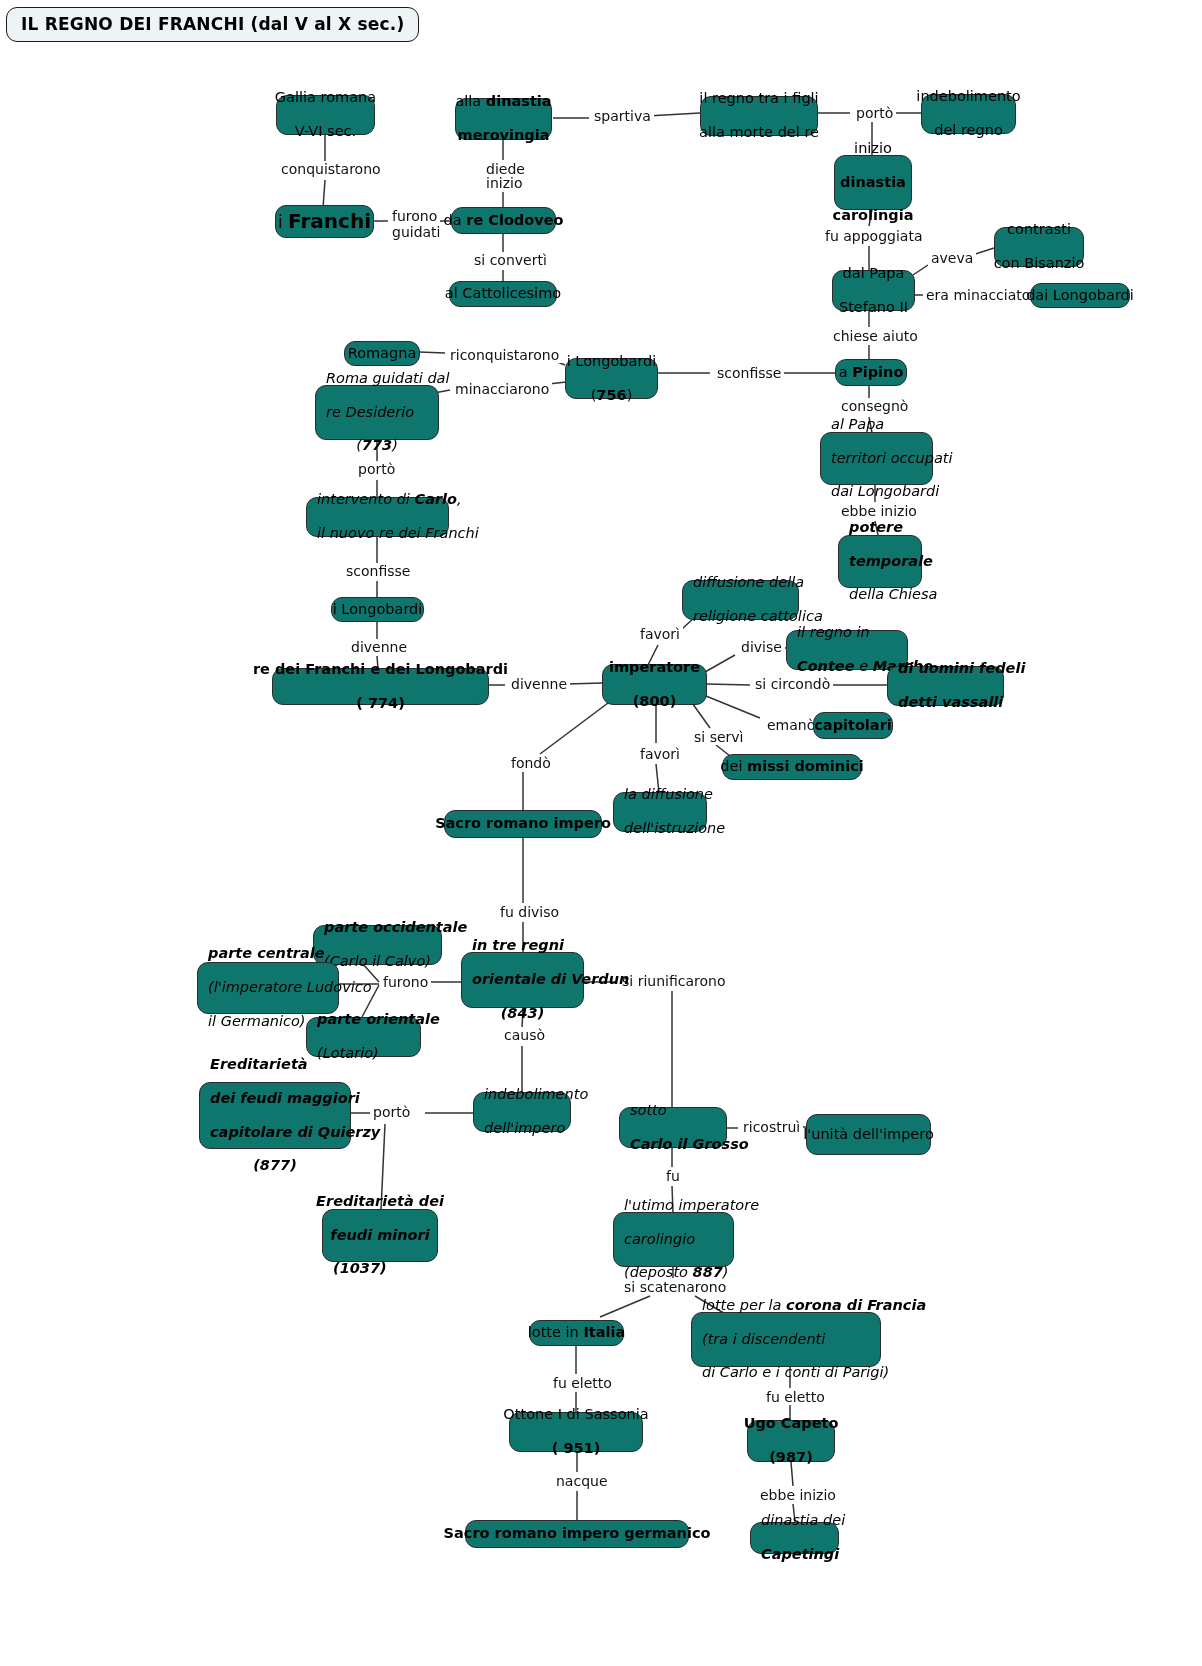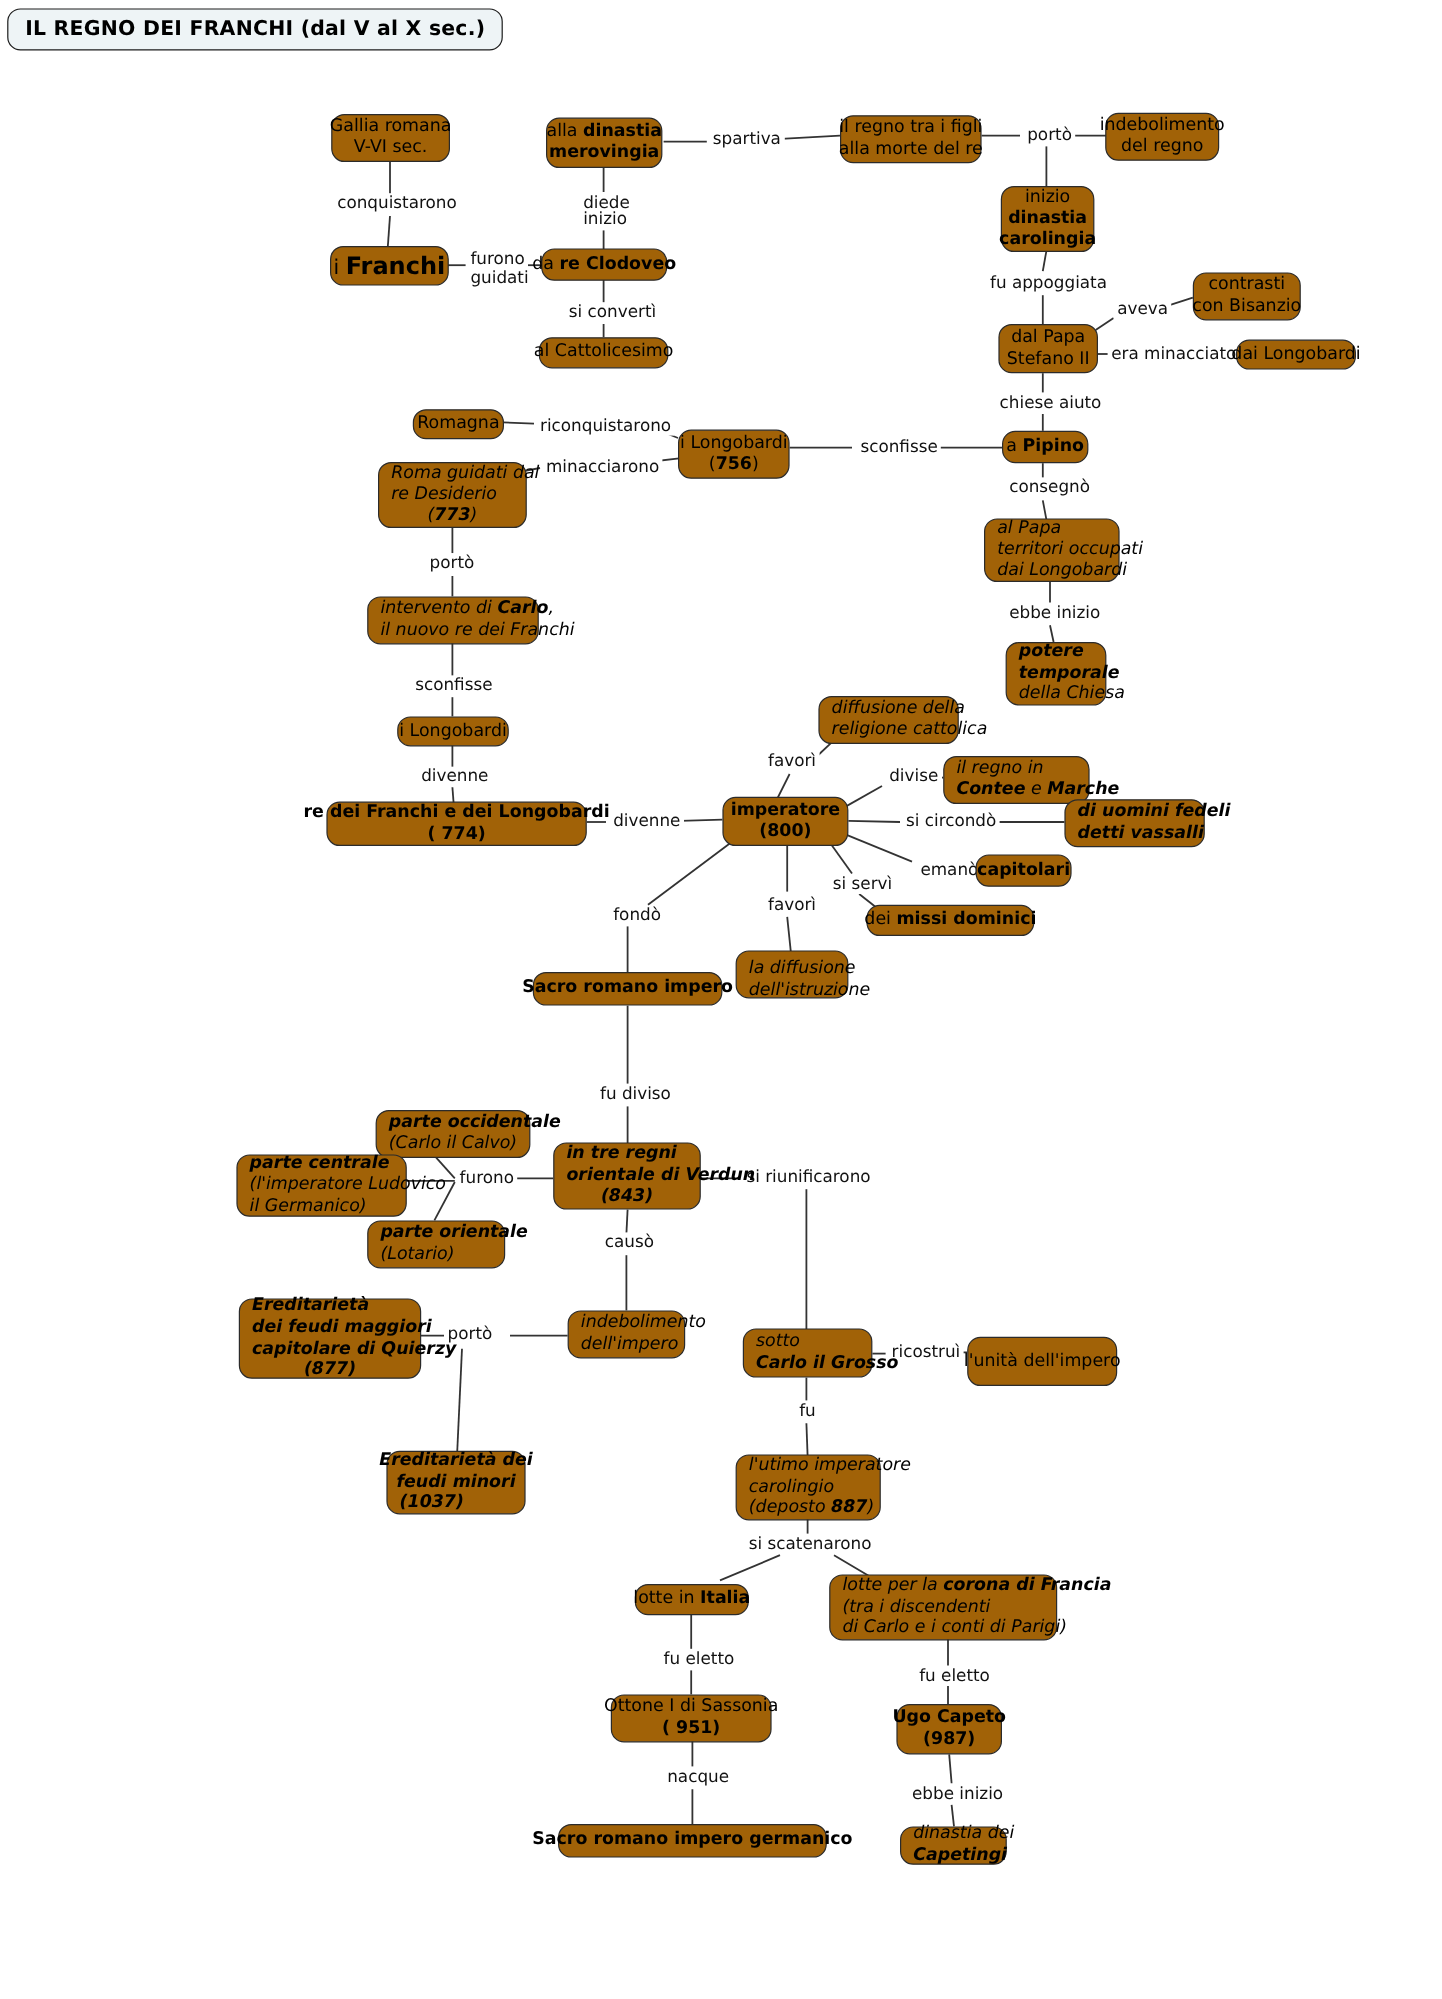--- a/index.html
+++ b/index.html
@@ -16,32 +16,33 @@
     overflow: hidden;
   }
   #edges {
     position: absolute;
     left: 0; top: 0;
     width: 1202px; height: 1666px;
     pointer-events: none;
   }
   .node {
     position: absolute;
-    background: #a16207;
+    background: #0f766e;
     border: 1.6px solid #2b2b2b;
     border-radius: 11px;
     color: #000;
     font-size: 14.5px;
     line-height: 1.22;
     padding: 6px 10px;
     display: flex;
     flex-direction: column;
     justify-content: center;
     z-index: 5;
     white-space: nowrap;
+    gap: 16px;
   }
   .node.center { text-align: center; align-items: center; }
   .node.left { text-align: left; align-items: flex-start; font-style: italic; }
   .node b { font-weight: bold; }
   .title-box {
     position: absolute;
     left: 6px; top: 7px;
     background: #eef4f6;
     border: 1.7px solid #1c1c1c;
     border-radius: 11px;
@@ -315,21 +316,21 @@
   </div>
 
   <div class="node center" style="left:813px; top:712px; width:80px; height:27px;">
     <span><b>capitolari</b></span>
   </div>
 
   <div class="node center" style="left:722px; top:754px; width:140px; height:26px;">
     <span><span>dei </span><b>missi dominici</b></span>
   </div>
 
-  <div class="node left" style="left:613px; top:792px; width:94px; height:40px;justify-content:space-between;">
+  <div class="node left" style="left:613px; top:792px; width:94px; height:40px;">
     <span>la diffusione</span>
     <span>dell'istruzione</span>
   </div>
 
   <div class="node center" style="left:444px; top:810px; width:158px; height:28px;">
     <span><b>Sacro romano impero</b></span>
   </div>
 
   <div class="node left" style="left:313px; top:925px; width:129px; height:40px;">
     <span><b>parte occidentale</b></span>

